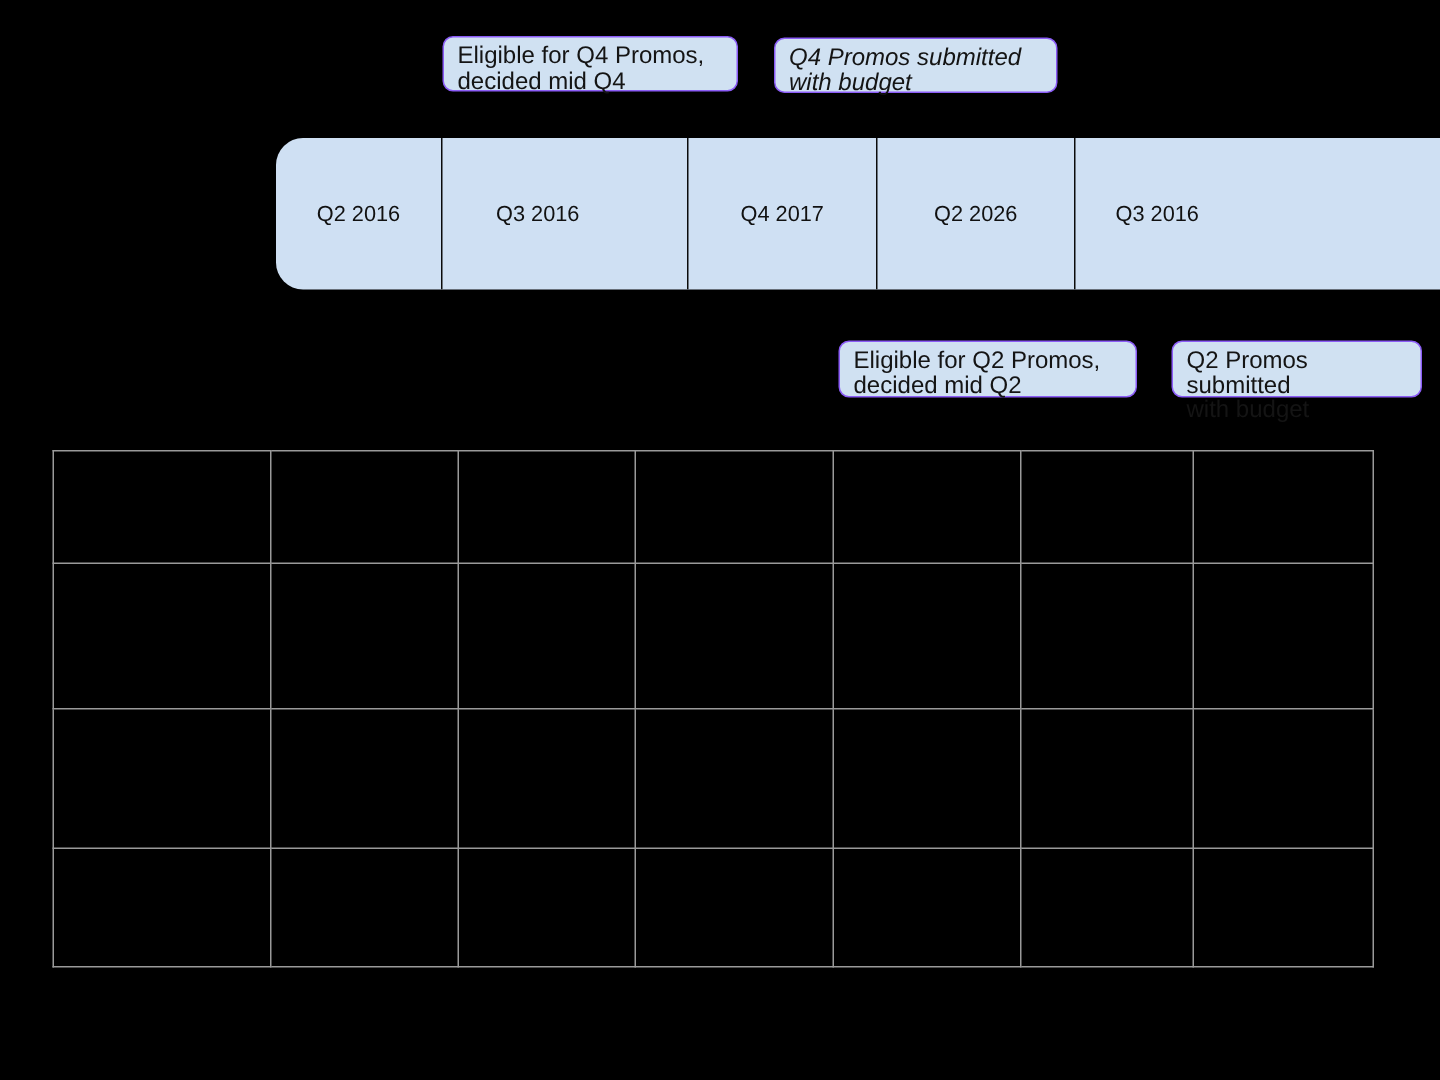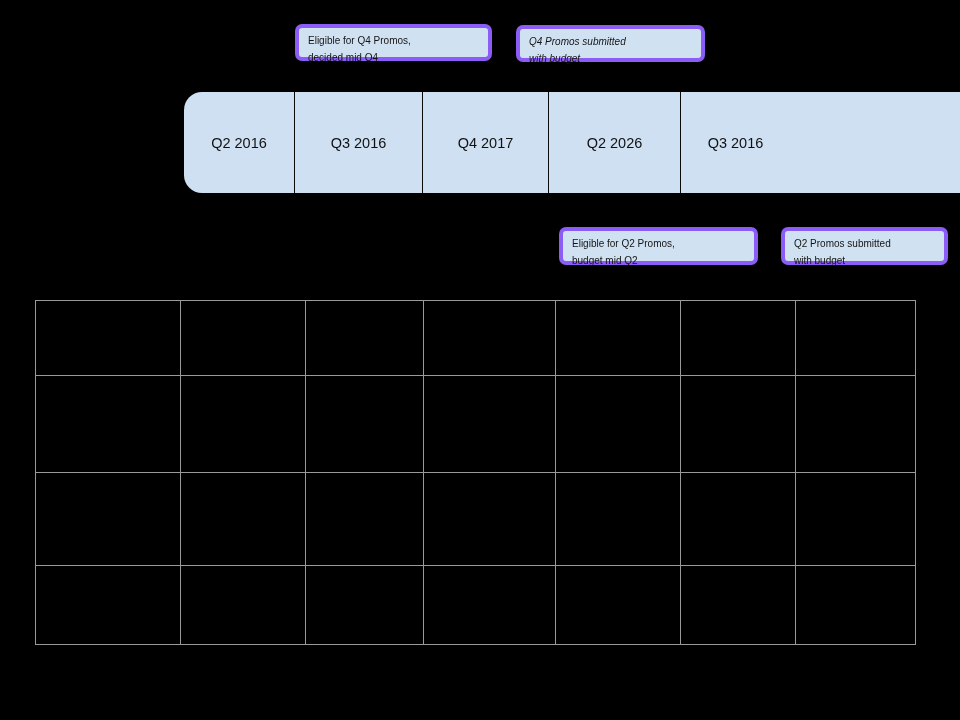--- a/index.html
+++ b/index.html
@@ -23,25 +23,25 @@
     top: 0;
     width: 960px;
     height: 720px;
     background: #000000;
   }
 
   
   .callout {
     position: absolute;
     background: #d0e1f2;
-    border: 4px solid #8b5cf6;
+    border: 1px solid #8b5cf6;
     border-radius: 7px;
     box-sizing: border-box;
     padding: 5px 9px 6px 9px;
-    font-size: 10px;
+    font-size: 16px;
     line-height: 16.5px;
     color: #141414;
     white-space: pre-line;
   }
 
   #callout-q4-eligible { left: 295px; top: 24px;  width: 197px; height: 37px; }
   #callout-q4-submitted{ left: 516px; top: 25px;  width: 189px; height: 37px; font-style: italic; }
   #callout-q2-eligible { left: 559px; top: 227px; width: 199px; height: 38px; }
   #callout-q2-submitted{ left: 781px; top: 227px; width: 167px; height: 38px; }
 
@@ -67,21 +67,21 @@
     height: 100%;
     font-size: 14.5px;
     color: #111111;
   }
   .tl-seg + .tl-seg {
     border-left: 1.4px solid #0b0b0b;
     text-align: right;
   }
   .tl-seg:nth-child(1) { width: 110px; }
   .tl-seg:nth-child(2) { width: 128px; }
-  .tl-seg:nth-child(3) { width: 126px; }
+  .tl-seg:nth-child(3) { width: 126px; margin-left: 36px; }
   .tl-seg:nth-child(4) { width: 132px; }
   .tl-seg:nth-child(5) { width: 110px; }
   .tl-seg:nth-child(6) { width: 132px; }
 
   
   #grid {
     position: absolute;
     left: 35px;
     top: 300px;
     width: 880px;
@@ -133,21 +133,21 @@
     </div>
     <div class="tl-seg">
       <span>Q2 2026</span>
     </div>
     <div class="tl-seg">
       <span>Q3 2016</span>
     </div>
   </div>
 
   <div class="callout" id="callout-q2-eligible">Eligible for Q2 Promos,
-budget mid Q2</div>
+decided mid Q2</div>
 
   <div class="callout" id="callout-q2-submitted">Q2 Promos submitted
 with budget</div>
 
   <table id="grid">
     <colgroup>
       <col>
         <col>
         <col>
         <col>

